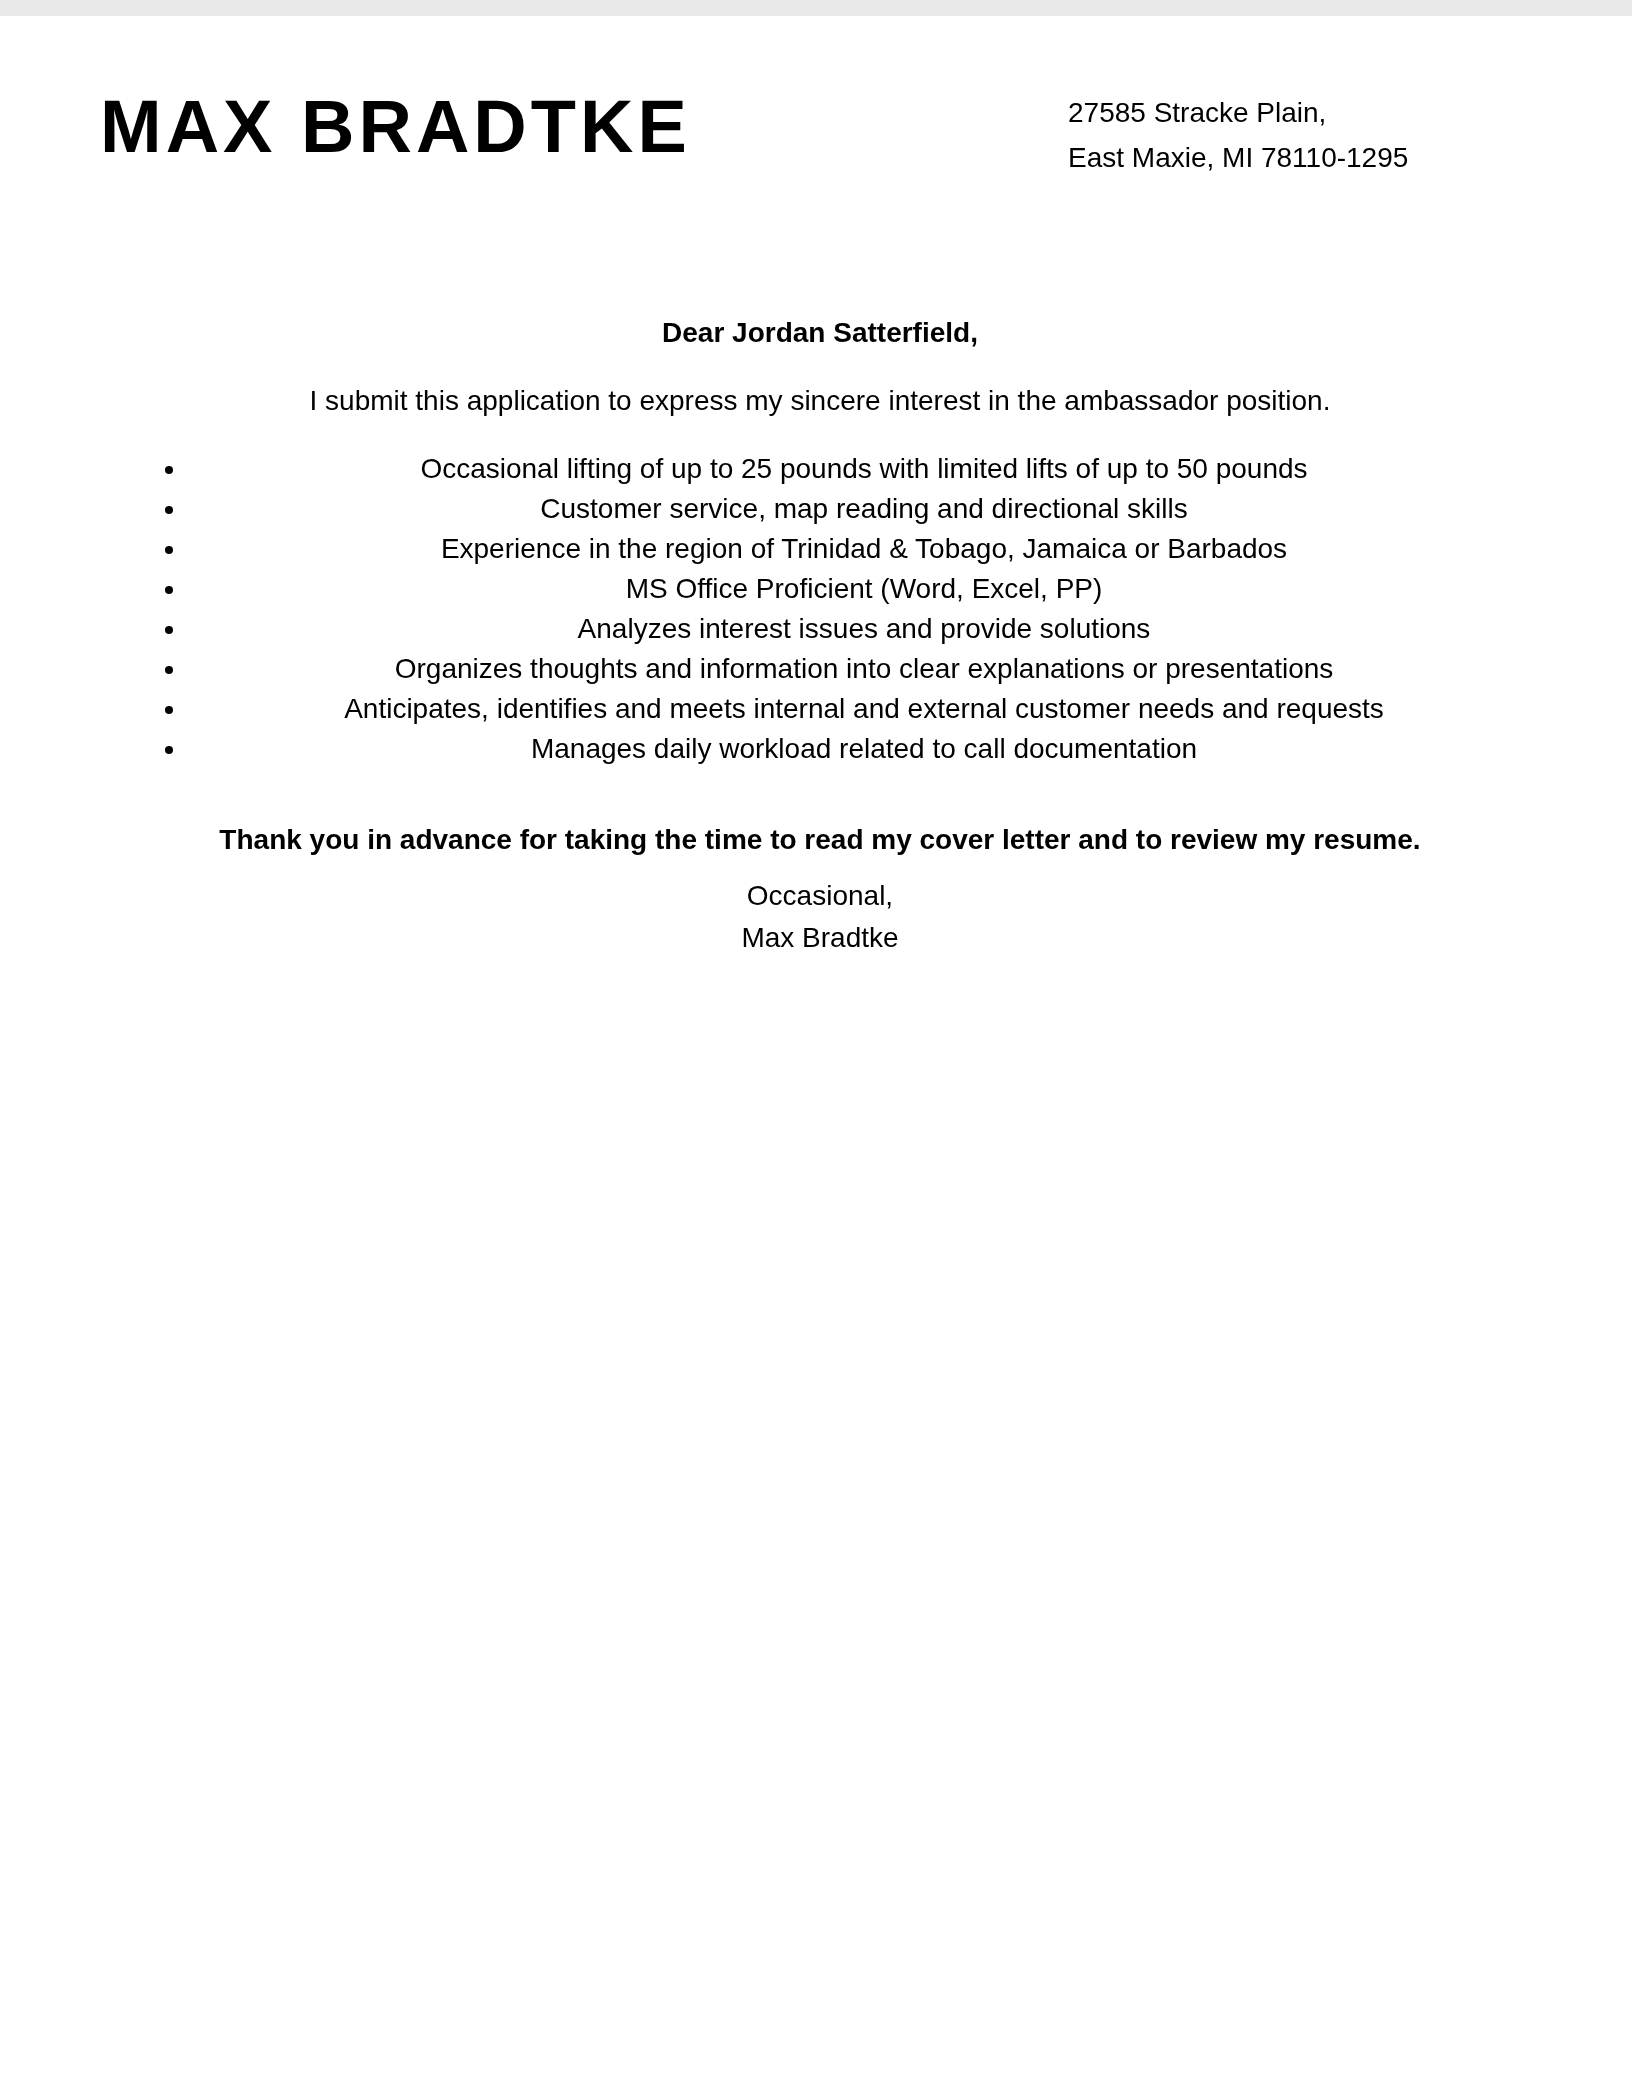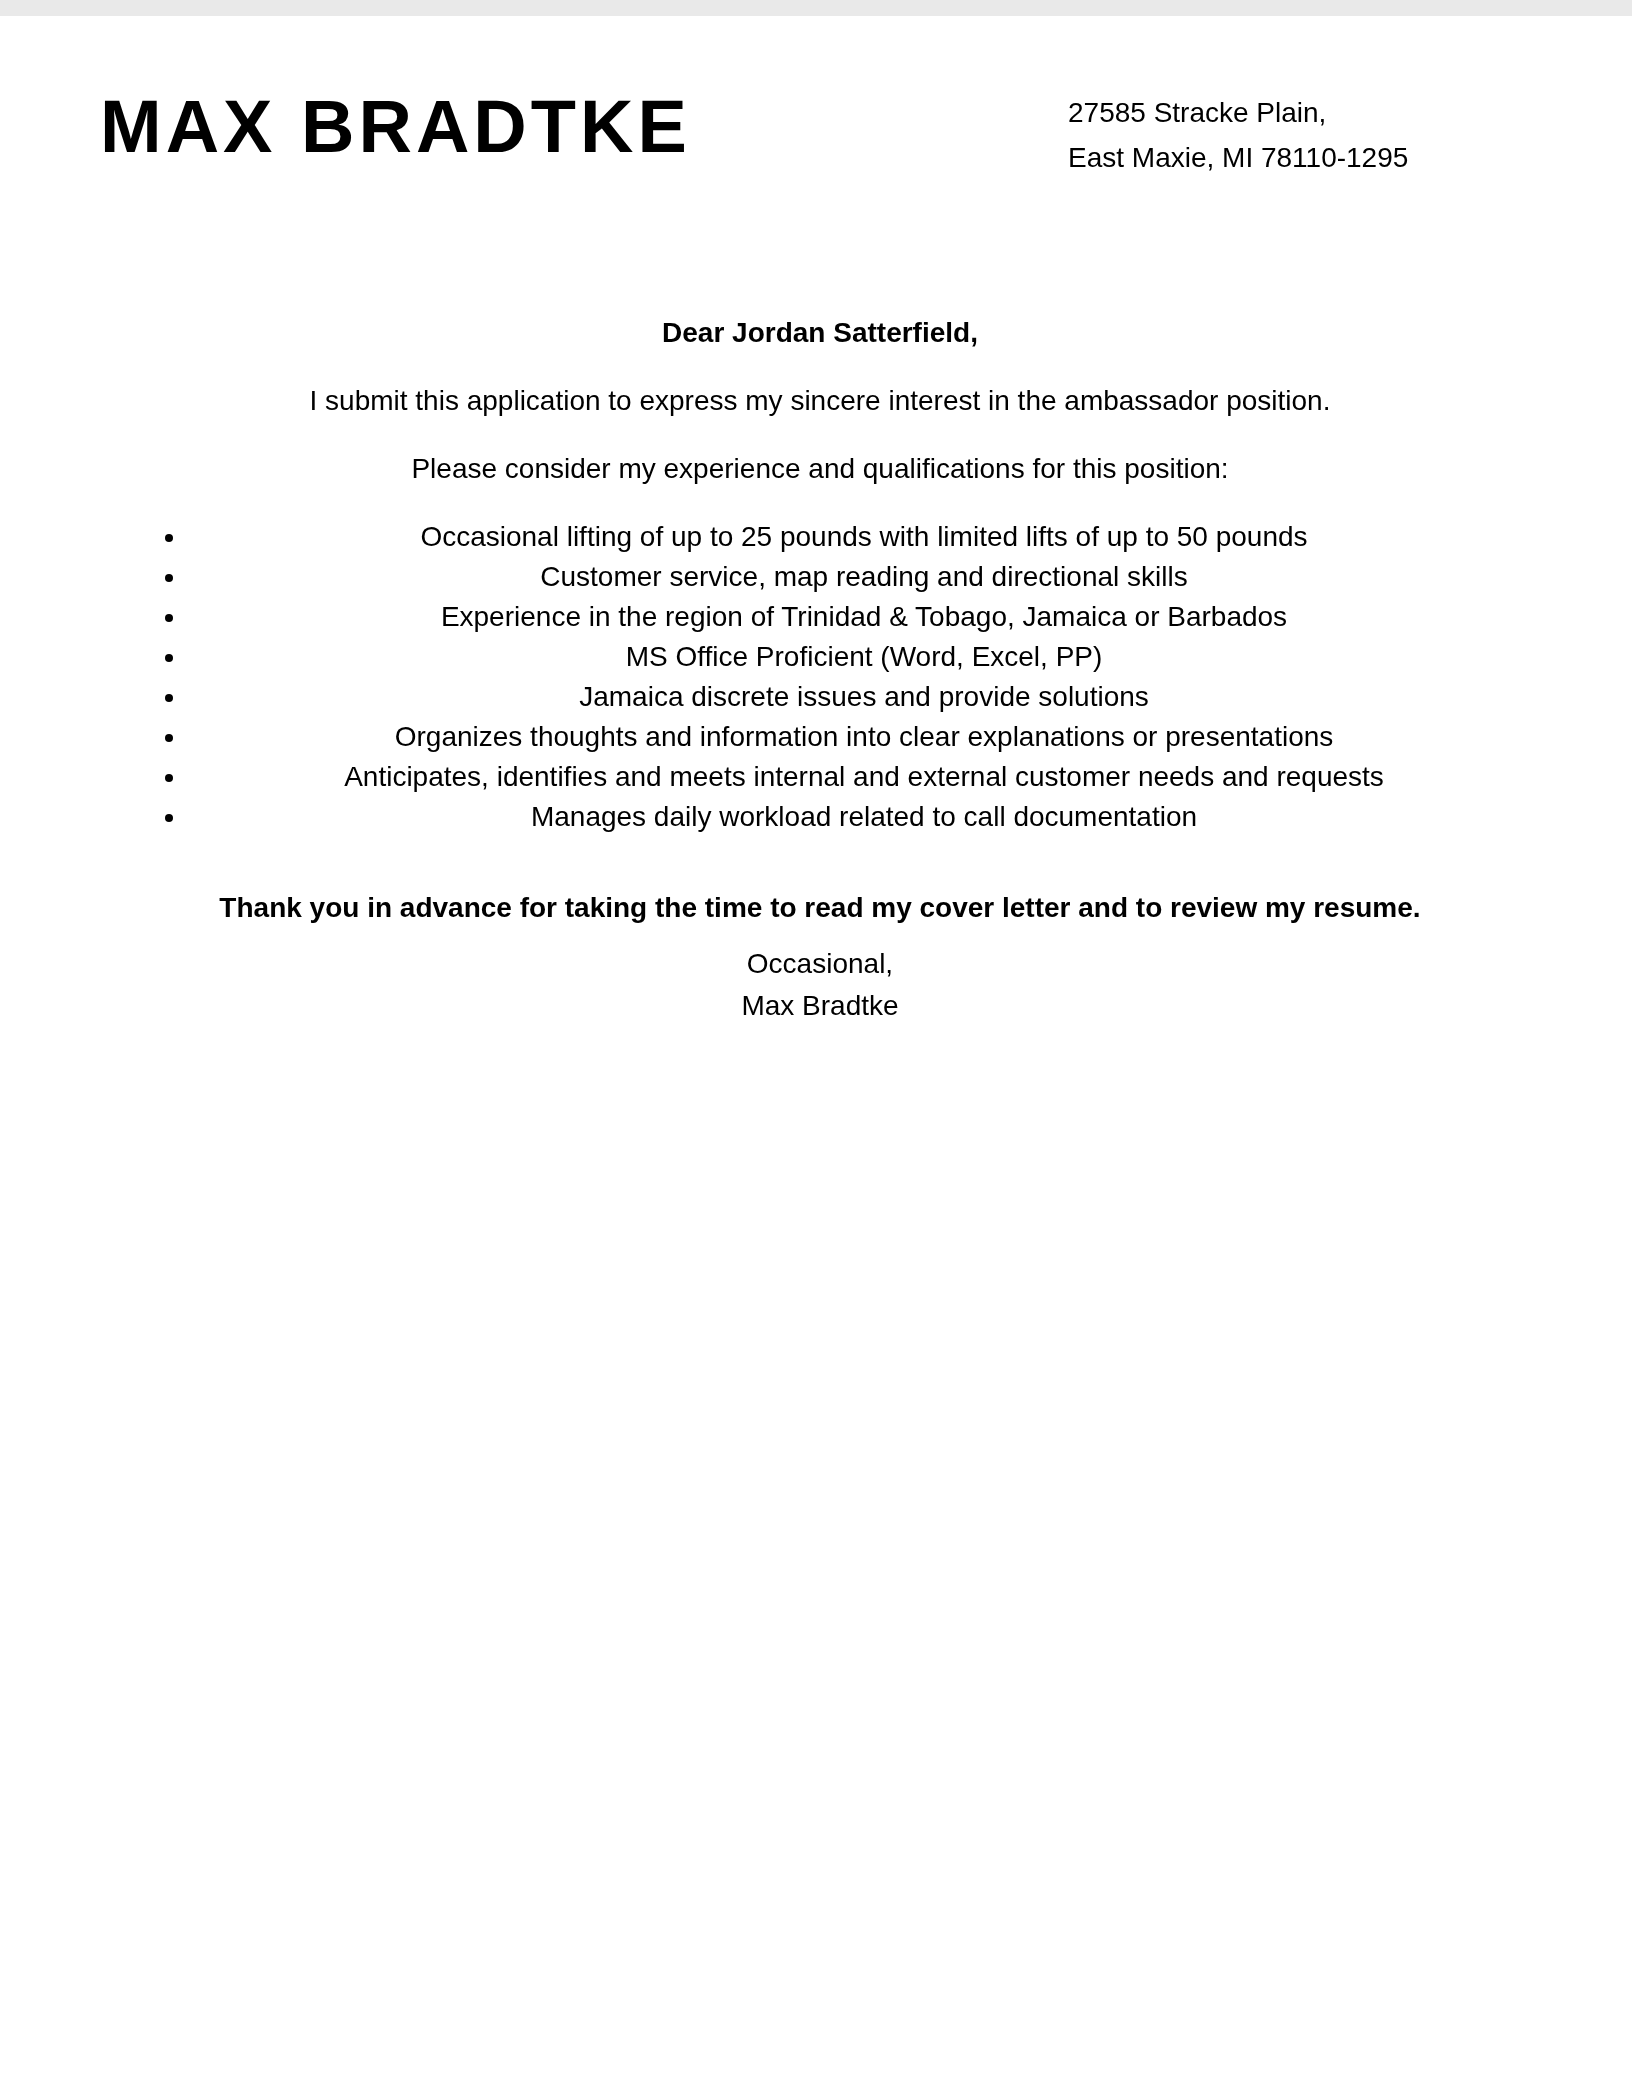--- a/index.html
+++ b/index.html
@@ -70,28 +70,27 @@
     <div>East Maxie, MI 78110-1295</div>
   </div>
 
   <div class="letter-body">
 
     <p class="bold">Dear Jordan Satterfield,</p>
 
     <p>I submit this application to express my sincere interest in the ambassador position.</p>
 
 
-    <p>Please consider my experience and qualifications for this position:</p>
 
     <ul class="qualifications">
       <li>Occasional lifting of up to 25 pounds with limited lifts of up to 50 pounds</li>
       <li>Customer service, map reading and directional skills</li>
       <li>Experience in the region of Trinidad &amp; Tobago, Jamaica or Barbados</li>
       <li>MS Office Proficient (Word, Excel, PP)</li>
-      <li>Jamaica discrete issues and provide solutions</li>
+      <li>Analyzes interest issues and provide solutions</li>
       <li>Organizes thoughts and information into clear explanations or presentations</li>
       <li>Anticipates, identifies and meets internal and external customer needs and requests</li>
       <li>Manages daily workload related to call documentation</li>
     </ul>
 
     <p class="bold closing-line">Thank you in advance for taking the time to read my cover letter and to review my resume.</p>
 
     <div class="signoff-block">
       <div>Occasional,</div>
       <div>Max Bradtke</div>

